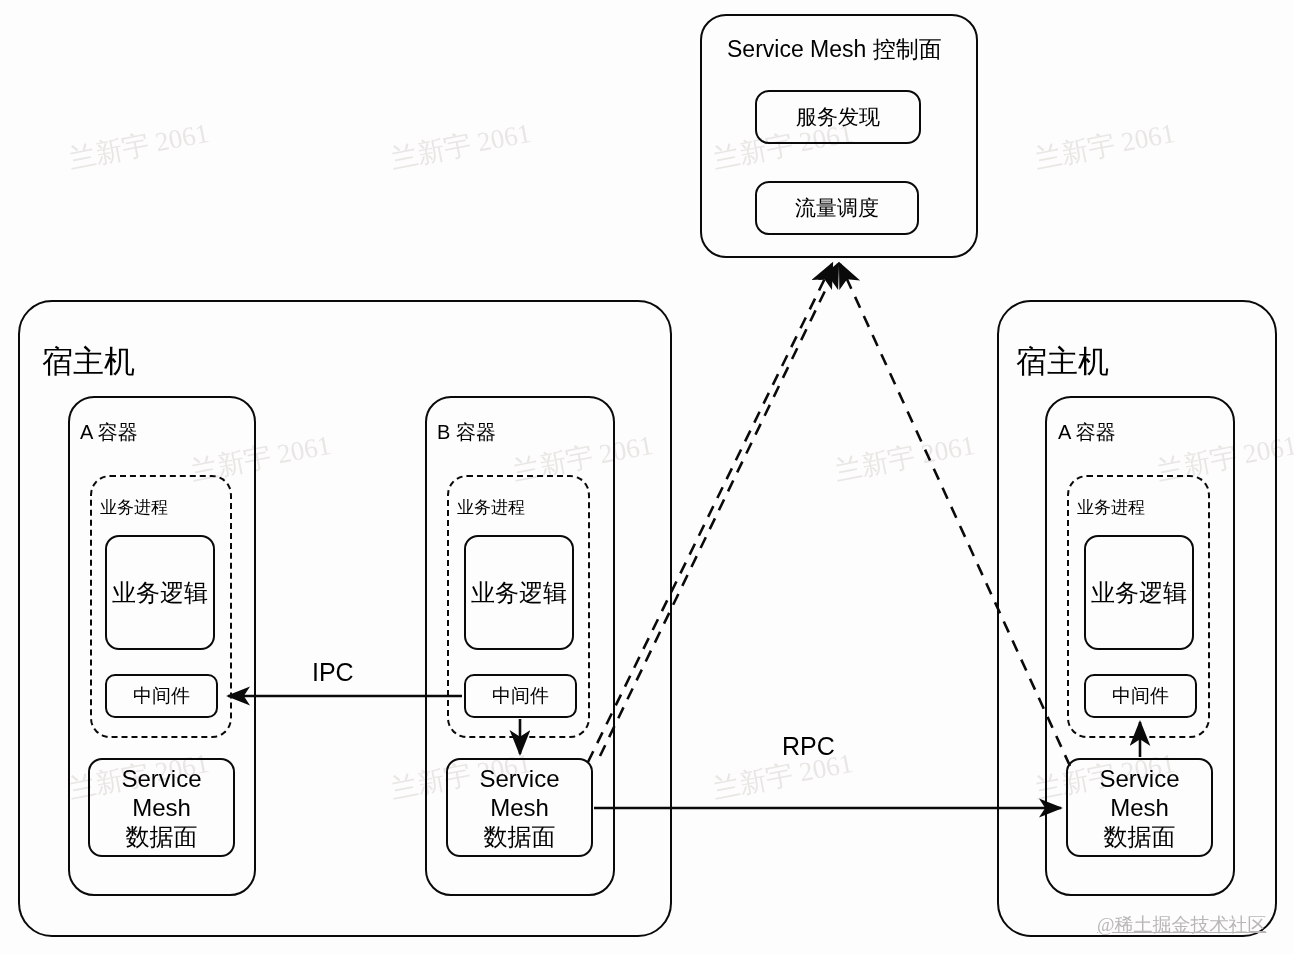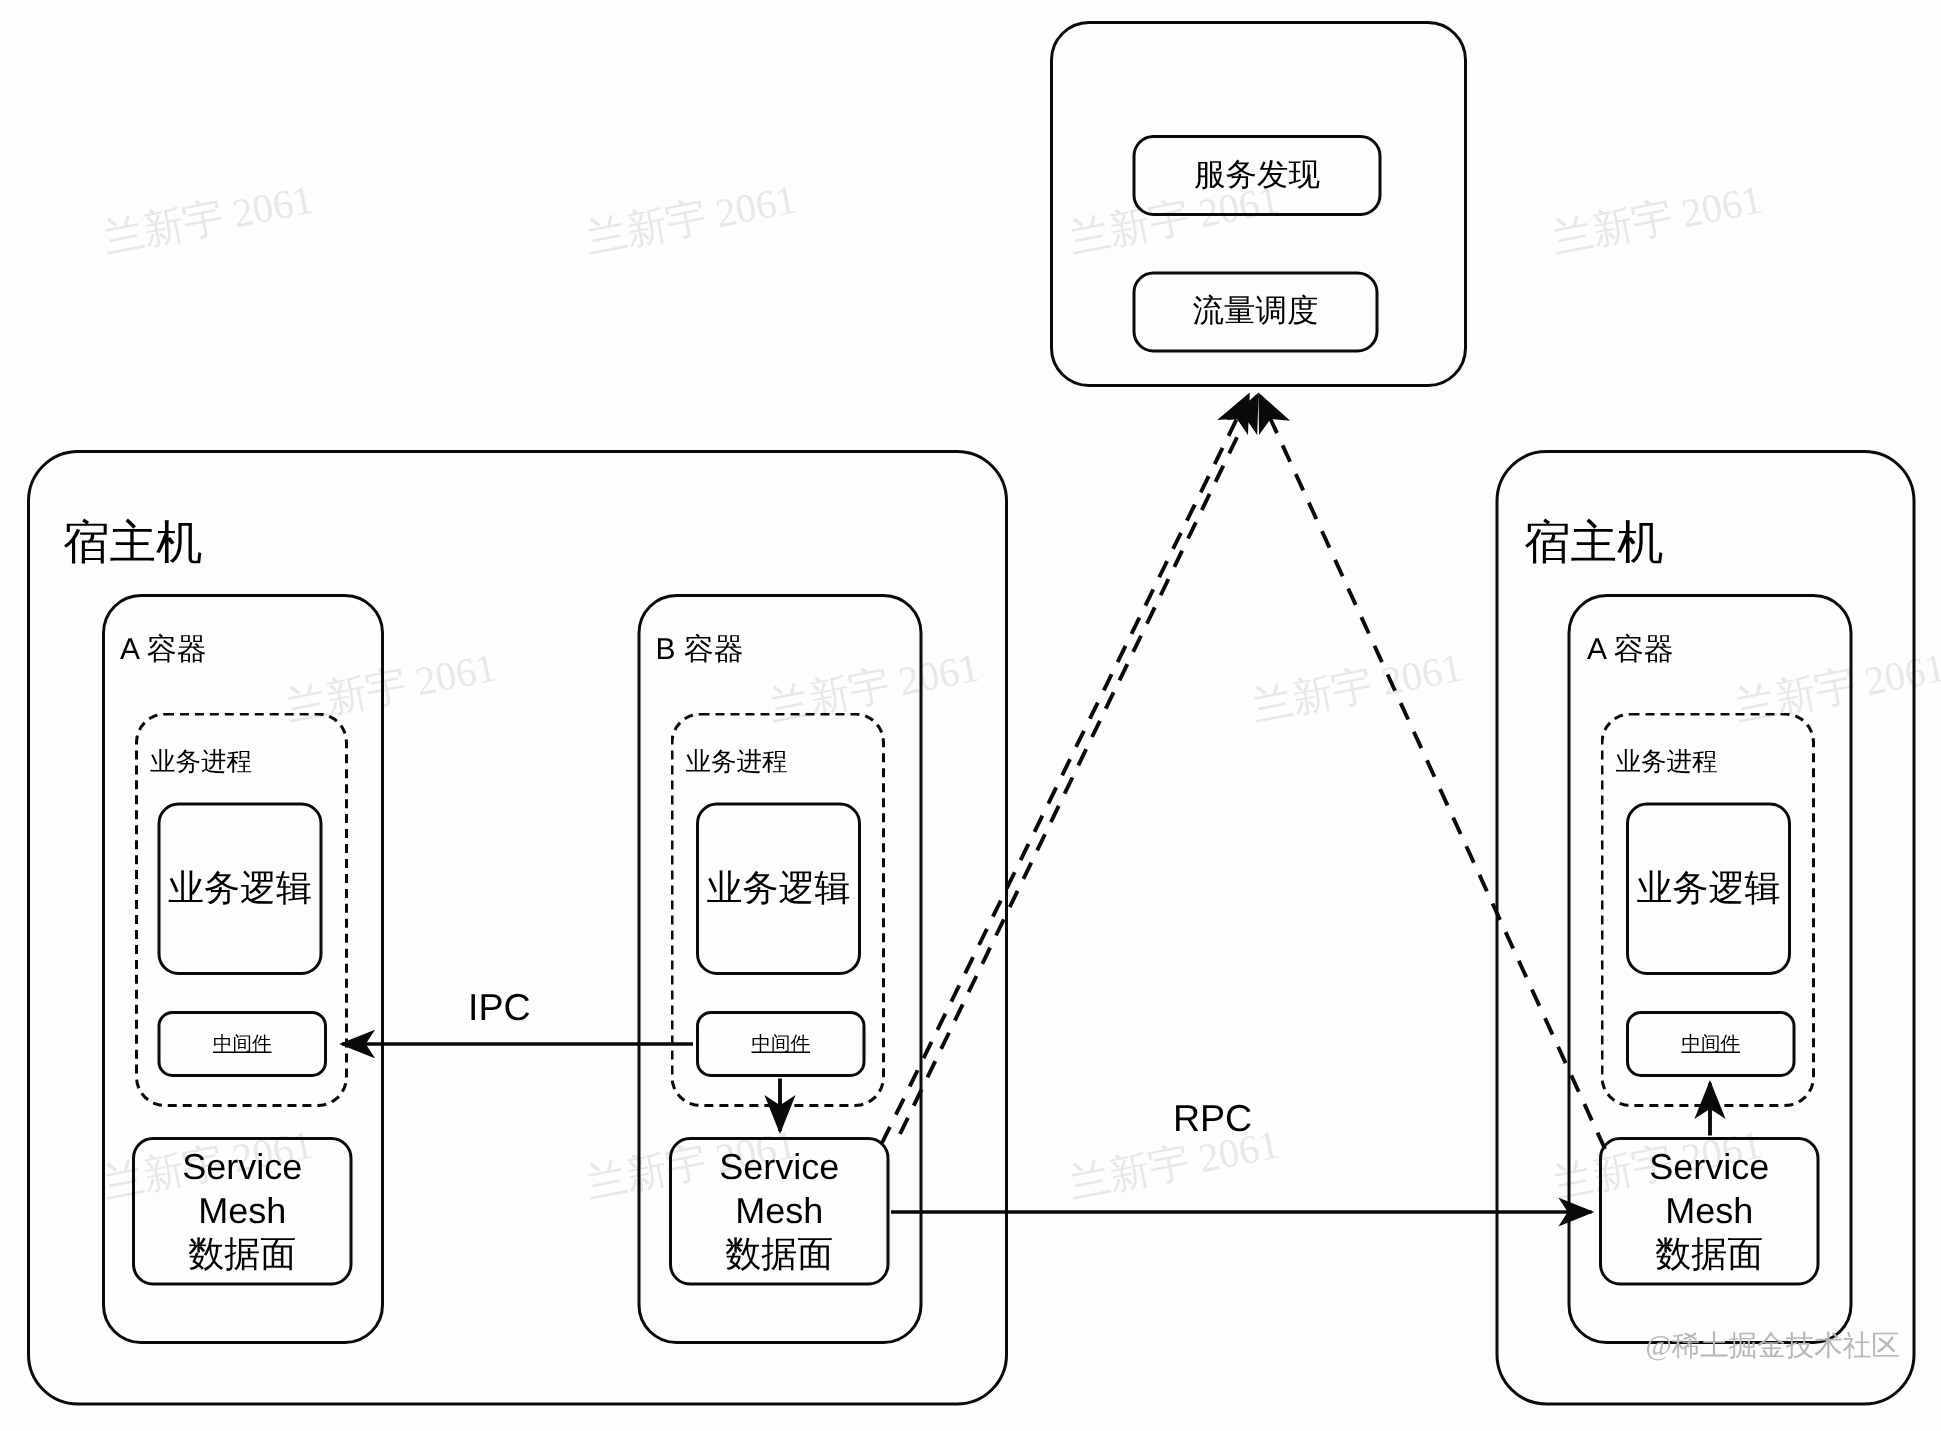--- a/index.html
+++ b/index.html
@@ -61,21 +61,21 @@
   }
   .label-proc {
     font-size: 17px;
   }
   .label-edge {
     font-size: 25px;
   }
   .title-ctrl {
     font-size: 23px;
   }
-  .t-18 { font-size: 13px; text-decoration: underline; }
+  .t-18 { font-size: 19px; }
   .t-20 { font-size: 24px; }
   .t-21 { font-size: 21px; }
   svg.lines {
     position: absolute;
     left: 0;
     top: 0;
     width: 1294px;
     height: 954px;
     pointer-events: none;
   }
@@ -108,20 +108,21 @@
   <div class="wm" style="left:190px; top:440px;">兰新宇 2061</div>
   <div class="wm" style="left:512px; top:440px;">兰新宇 2061</div>
   <div class="wm" style="left:834px; top:440px;">兰新宇 2061</div>
   <div class="wm" style="left:1156px;top:440px;">兰新宇 2061</div>
   <div class="wm" style="left:68px;  top:758px;">兰新宇 2061</div>
   <div class="wm" style="left:390px; top:758px;">兰新宇 2061</div>
   <div class="wm" style="left:712px; top:758px;">兰新宇 2061</div>
   <div class="wm" style="left:1034px;top:758px;">兰新宇 2061</div>
 
   <div class="box ctrl-plane" style="left:700px; top:14px; width:278px; height:244px;"></div>
+  <div class="label title-ctrl" style="left:727px; top:34px;">Service Mesh 控制面</div>
   <div class="box leaf t-21" style="left:755px; top:181px; width:164px; height:54px;">流量调度</div>
   <div class="box leaf t-21" style="left:755px; top:90px; width:166px; height:54px;">服务发现</div>
 
   <div class="box host" style="left:18px; top:300px; width:654px; height:637px;"></div>
   <div class="label label-host" style="left:42px; top:341px;">宿主机</div>
 
   <div class="box container-box" style="left:68px; top:396px; width:188px; height:500px;"></div>
   <div class="label label-container" style="left:80px; top:419px;">A 容器</div>
   <div class="box proc-box" style="left:90px; top:475px; width:142px; height:263px;"></div>
   <div class="label label-proc" style="left:100px; top:496px;">业务进程</div>
@@ -185,15 +186,15 @@
     <line x1="594" y1="808" x2="1061" y2="808" stroke="#0a0a0a" stroke-width="2.4" marker-end="url(#arrow-solid)"></line>
 
     <line x1="588" y1="762" x2="832" y2="264" stroke="#0a0a0a" stroke-width="2.6" stroke-dasharray="12,9" marker-end="url(#arrow-dash)"></line>
     <line x1="600" y1="756" x2="838" y2="264" stroke="#0a0a0a" stroke-width="2.6" stroke-dasharray="12,9" marker-end="url(#arrow-dash)"></line>
     <line x1="1070" y1="766" x2="840" y2="264" stroke="#0a0a0a" stroke-width="2.6" stroke-dasharray="12,9" marker-end="url(#arrow-dash)"></line>
   </svg>
 
   <div class="label label-edge" style="left:312px; top:658px;">IPC</div>
   <div class="label label-edge" style="left:782px; top:732px;">RPC</div>
 
-  <div class="wm-badge" style="left:1097px; top:884px;">@稀土掘金技术社区</div>
+  <div class="wm-badge" style="left:1097px; top:912px;text-decoration:underline;">@稀土掘金技术社区</div>
 
 </div>
 
 </body></html>

